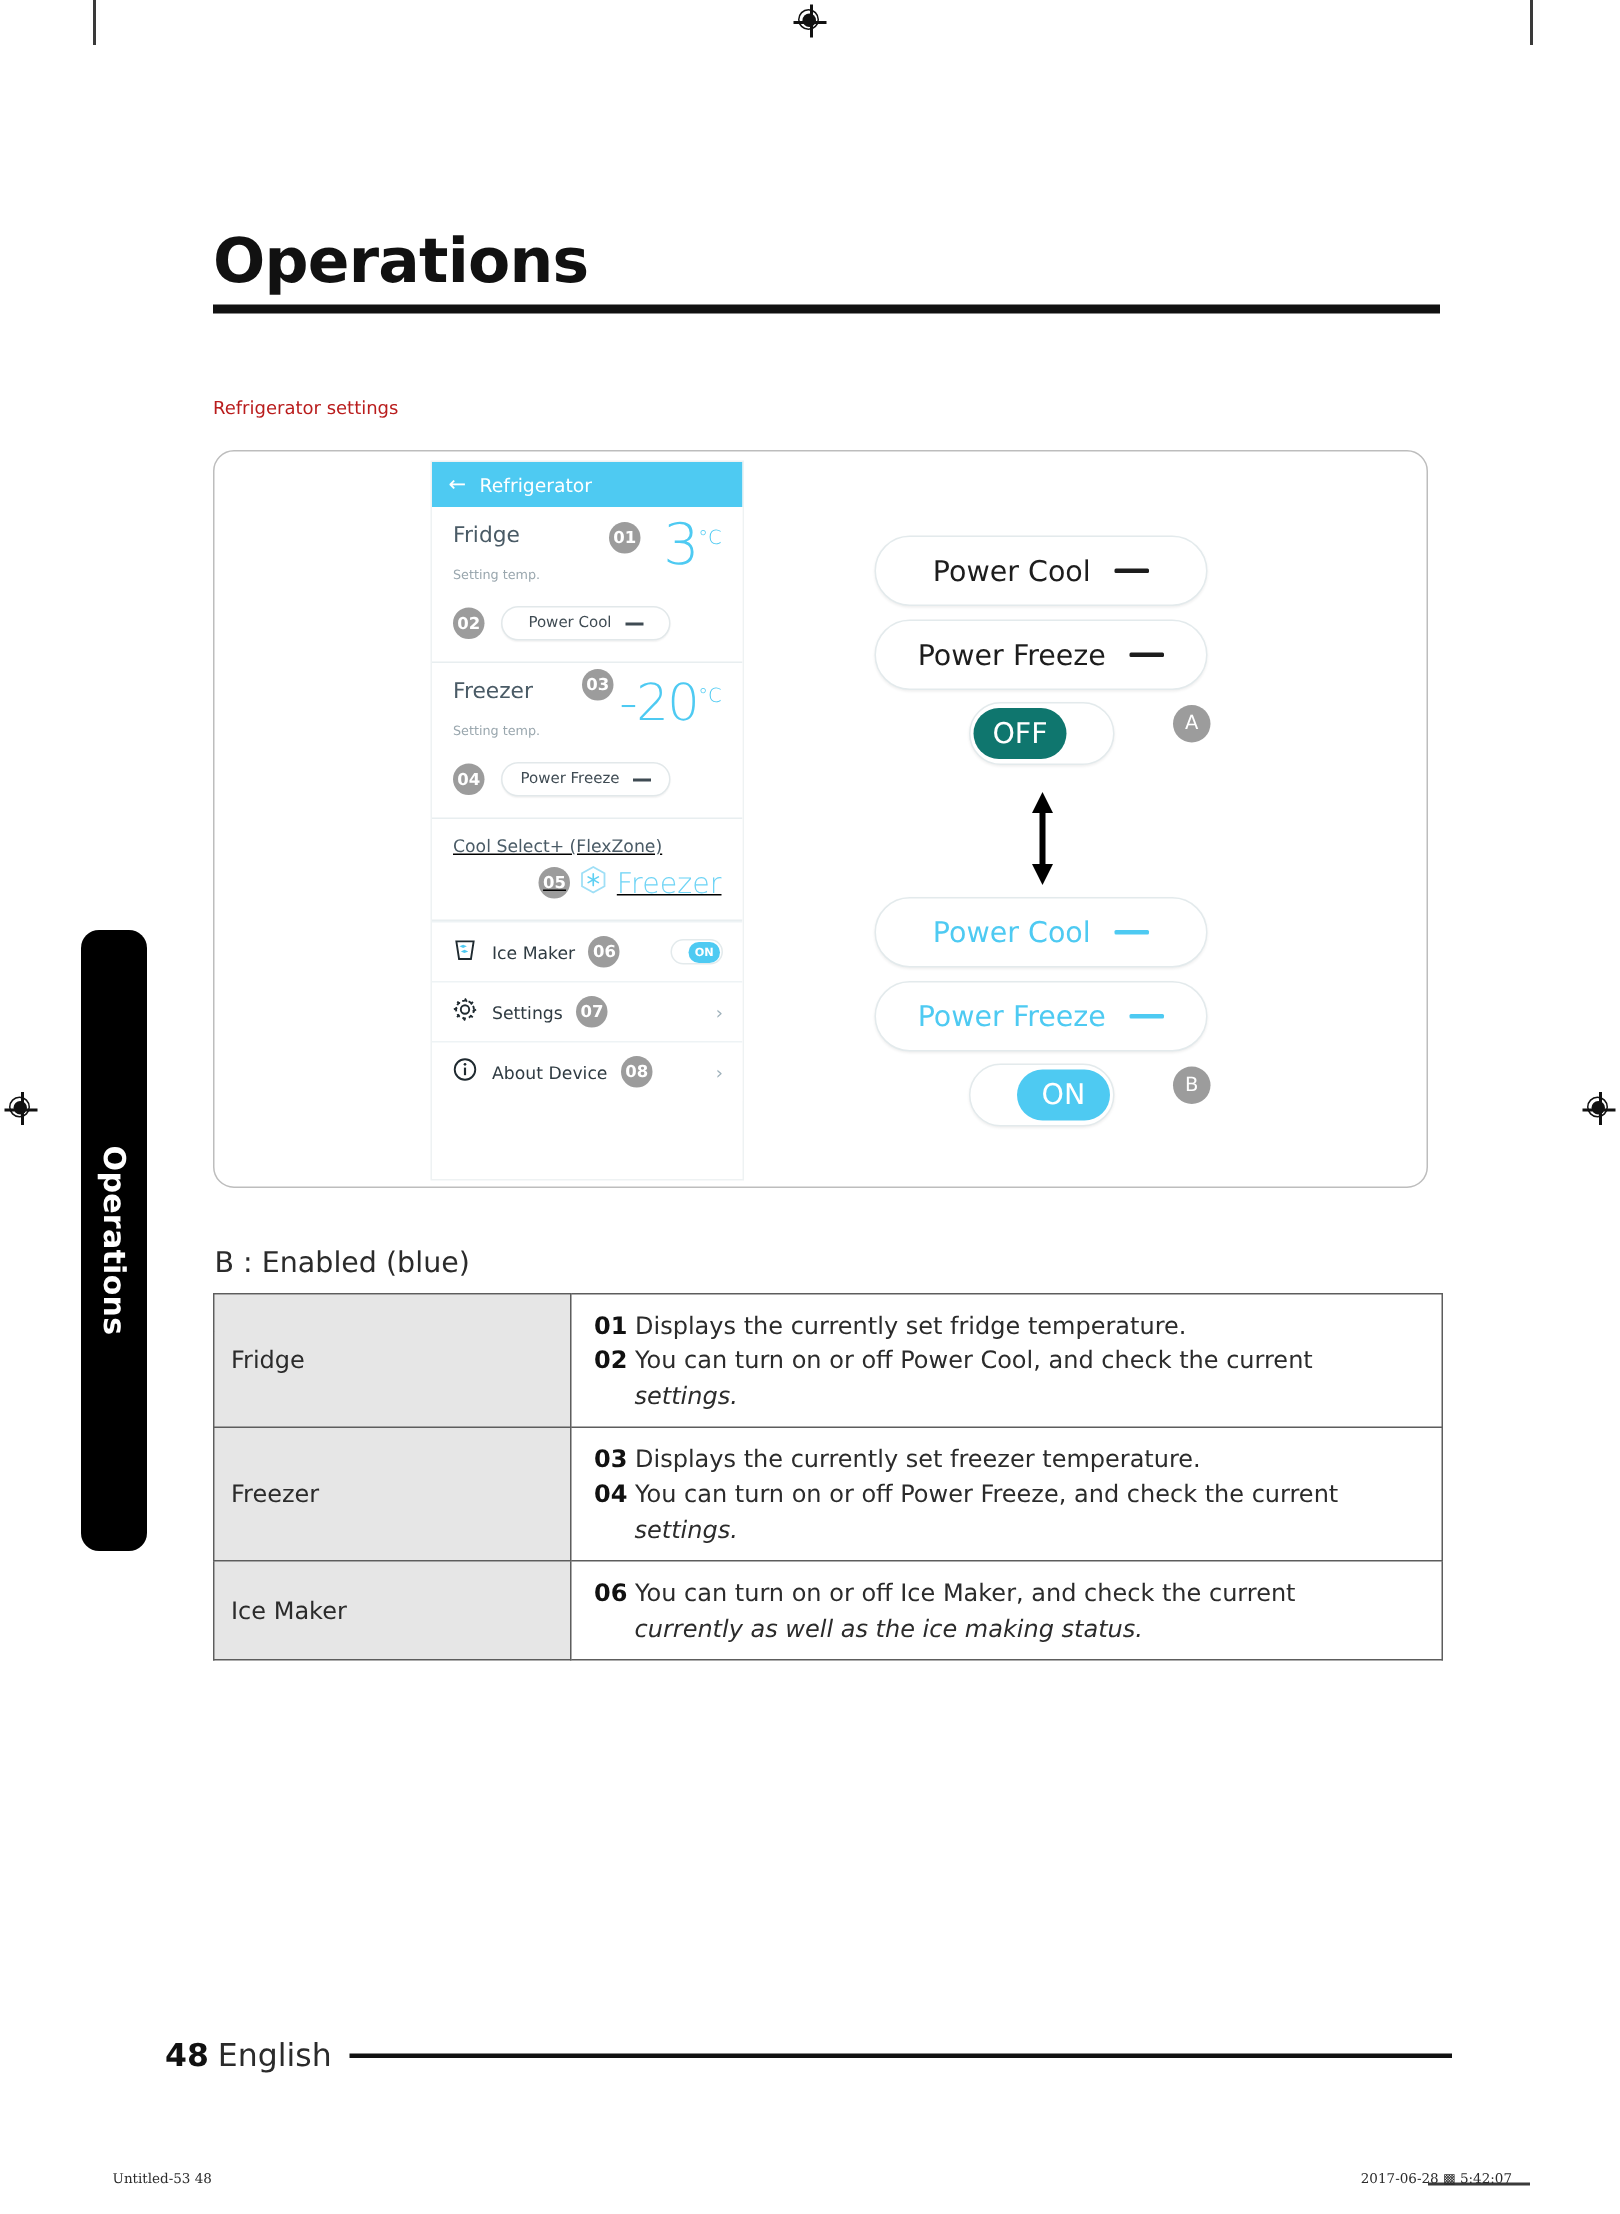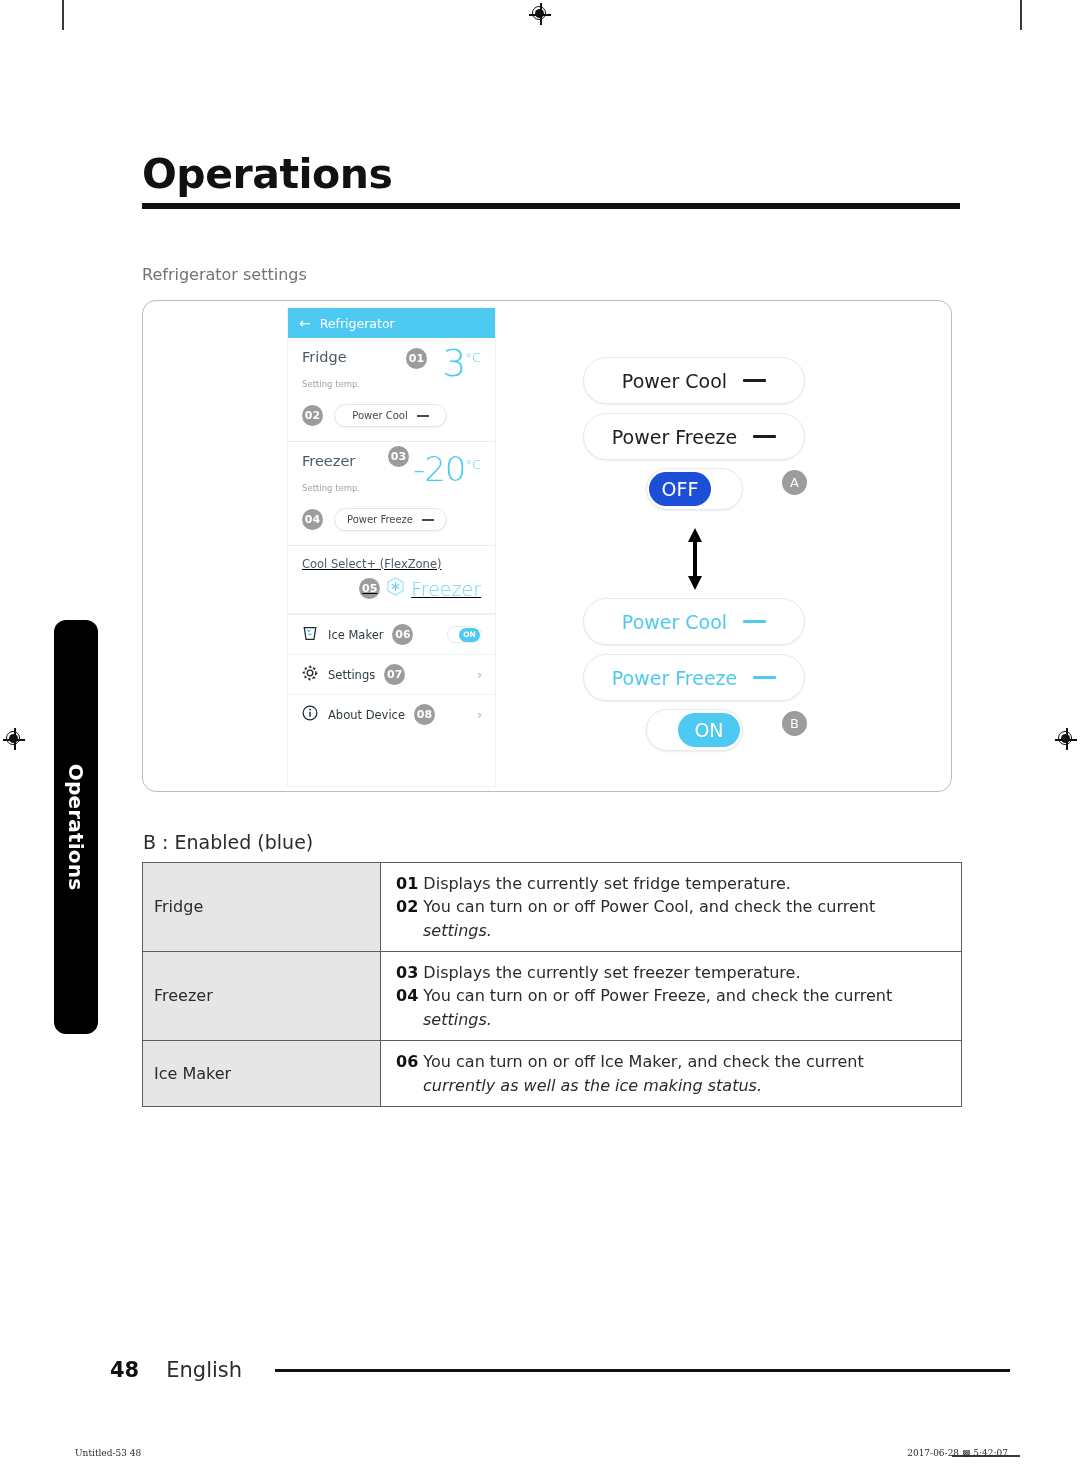--- a/index.html
+++ b/index.html
@@ -43,21 +43,21 @@
 
   
   .chapter-title{
     position:absolute;left:142px;top:150px;
     font-size:41px;font-weight:700;color:#111;letter-spacing:-.5px;
   }
   .title-rule{position:absolute;left:142px;top:203px;width:818px;height:6px;background:#111;}
 
   .section-label{
     position:absolute;left:142px;top:265px;
-    font-size:16px;color:#737373;font-weight:400;
+    font-size:12px;color:#b91c1c;font-weight:400;
   }
 
   
   .illus{
     position:absolute;left:142px;top:300px;width:810px;height:492px;
     border:1.6px solid #bdbdbd;border-radius:14px;background:#fff;box-sizing:border-box;
   }
 
   
   .phone{
@@ -133,21 +133,21 @@
   .btn.blue .bdash{background:#4ecaf2;}
 
   .sw{
     position:absolute;width:97px;height:42px;border:1.4px solid #e3eaec;border-radius:21px;background:#fff;
     box-sizing:border-box;box-shadow:0 1px 2px rgba(0,0,0,.07);
   }
   .sw .th{
     position:absolute;top:3px;width:62px;height:34px;border-radius:17px;
     display:flex;align-items:center;justify-content:center;font-size:19px;color:#fff;font-weight:500;
   }
-  .sw.off .th{left:2px;background:#1d4ed8;}
+  .sw.off .th{left:2px;background:#0f766e;}
   .sw.on .th{right:2px;background:#4ecaf2;}
 
   .tag{
     position:absolute;width:25px;height:25px;border-radius:50%;background:#9c9c9c;color:#fff;
     font-size:13px;display:flex;align-items:center;justify-content:center;
   }
 
   .arrow{position:absolute;left:686px;top:528px;width:18px;height:62px;}
 
   
@@ -165,21 +165,21 @@
     vertical-align:middle;
     padding:9px 11px;
     font-size:16px;color:#2b2b2b;line-height:1.46;
   }
   table.spec td.k{width:215px;background:#e6e6e6;}
   table.spec td.v{background:#fff;padding-left:15px;}
   .num{font-weight:700;color:#111;}
   .ind{display:block;padding-left:27px;font-style:italic;}
 
   
-  .pagefoot{position:absolute;left:110px;top:1358px;display:flex;align-items:center;gap:27px;}
+  .pagefoot{position:absolute;left:110px;top:1358px;display:flex;align-items:center;gap:6px;}
   .pagefoot .pn{font-size:21px;font-weight:700;color:#111;}
   .pagefoot .lang{font-size:21px;color:#2b2b2b;}
   .pagefoot .rule{width:735px;height:3px;background:#111;margin-left:6px;}
 
   .printfoot{position:absolute;top:1448px;font-size:9px;color:#2b2b2b;font-family:"DejaVu Serif",serif;}
   .pf-left{left:75px;}
   .pf-right{right:72px;}
 </style>
 </head>
 <body>

